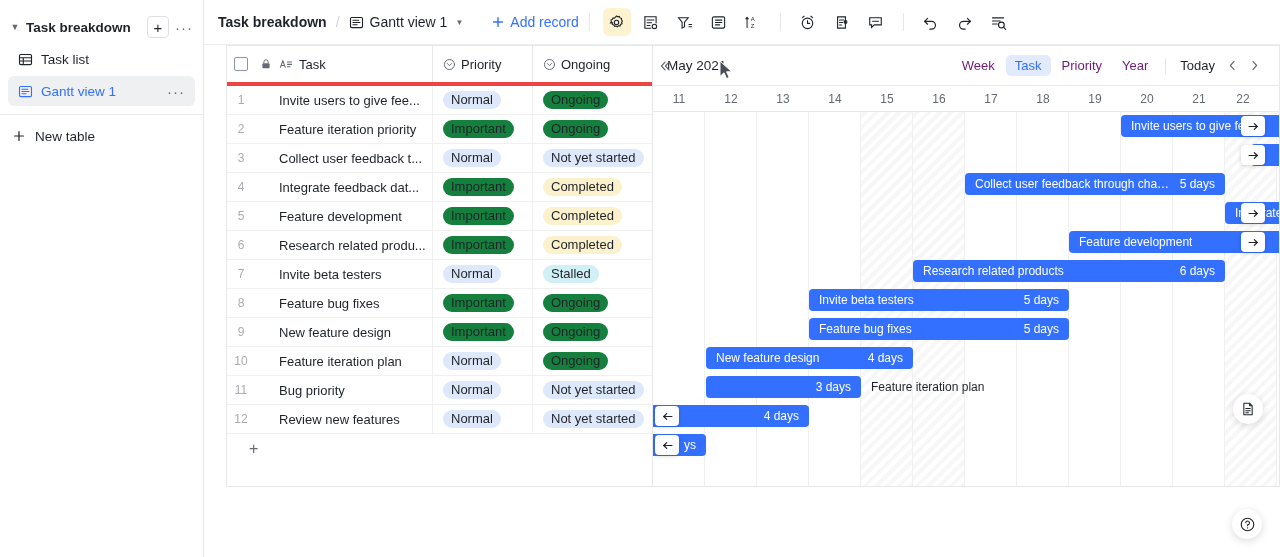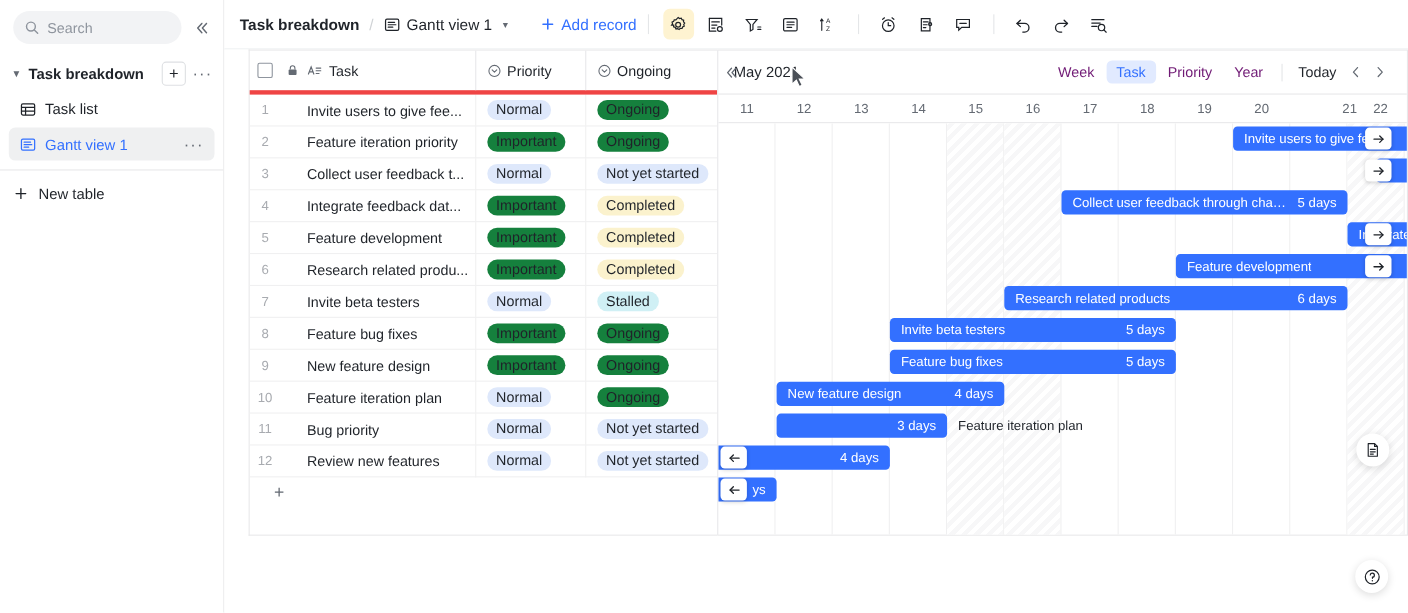--- a/index.html
+++ b/index.html
@@ -206,37 +206,20 @@
   .cursor-ptr { position: absolute; z-index: 40; pointer-events: none; }
   svg { display: block; }
 </style>
 </head>
 <body>
 
 <div class="app">
 
   <div class="sidebar">
 
-    <div class="search-row">
-      <div class="search-box">
-        <span>
-          <svg width="14" height="14" viewBox="0 0 16 16" fill="none" stroke="#8f959e" stroke-width="1.5">
-            <circle cx="7" cy="7" r="4.6"></circle>
-              <path d="M10.5 10.5 L14 14" stroke-linecap="round"></path>
-          </svg>
-        </span>
-        <span class="ph">Search</span>
-      </div>
-      <div class="collapse-btn">
-        <svg width="15" height="15" viewBox="0 0 16 16" fill="none" stroke="#646a73" stroke-width="1.4" stroke-linecap="round" stroke-linejoin="round">
-          <path d="M8 3.5 L4 8 L8 12.5"></path>
-            <path d="M12.5 3.5 L8.5 8 L12.5 12.5"></path>
-        </svg>
-      </div>
-    </div>
 
     <div class="sb-section">
       <span class="caret">▼</span>
       <span class="sb-section-title">Task breakdown</span>
       <span class="plus-box">+</span>
       <span class="dots">···</span>
     </div>
 
     <div class="sb-item">
       <span>
@@ -588,22 +571,22 @@
             <div class="g-day" style="left: 0px;">11</div>
             <div class="g-day" style="left: 52px;">12</div>
             <div class="g-day" style="left: 104px;">13</div>
             <div class="g-day" style="left: 156px;">14</div>
             <div class="g-day" style="left: 208px;">15</div>
             <div class="g-day" style="left: 260px;">16</div>
             <div class="g-day" style="left: 312px;">17</div>
             <div class="g-day" style="left: 364px;">18</div>
             <div class="g-day" style="left: 416px;">19</div>
             <div class="g-day" style="left: 468px;">20</div>
-            <div class="g-day" style="left: 548px;">21</div>
-            <div class="g-day" style="left: 576px;">22</div>
+            <div class="g-day" style="left: 520px;">21</div>
+            <div class="g-day" style="left: 564px;">22</div>
           </div>
         <div class="g-body" id="g-body">
             <div class="g-col" style="left: 0px;"></div>
             <div class="g-col" style="left: 52px;"></div>
             <div class="g-col" style="left: 104px;"></div>
             <div class="g-col" style="left: 156px;"></div>
             <div class="g-col weekend" style="left: 208px;"></div>
             <div class="g-col weekend" style="left: 260px;"></div>
             <div class="g-col" style="left: 312px;"></div>
             <div class="g-col" style="left: 364px;"></div>

